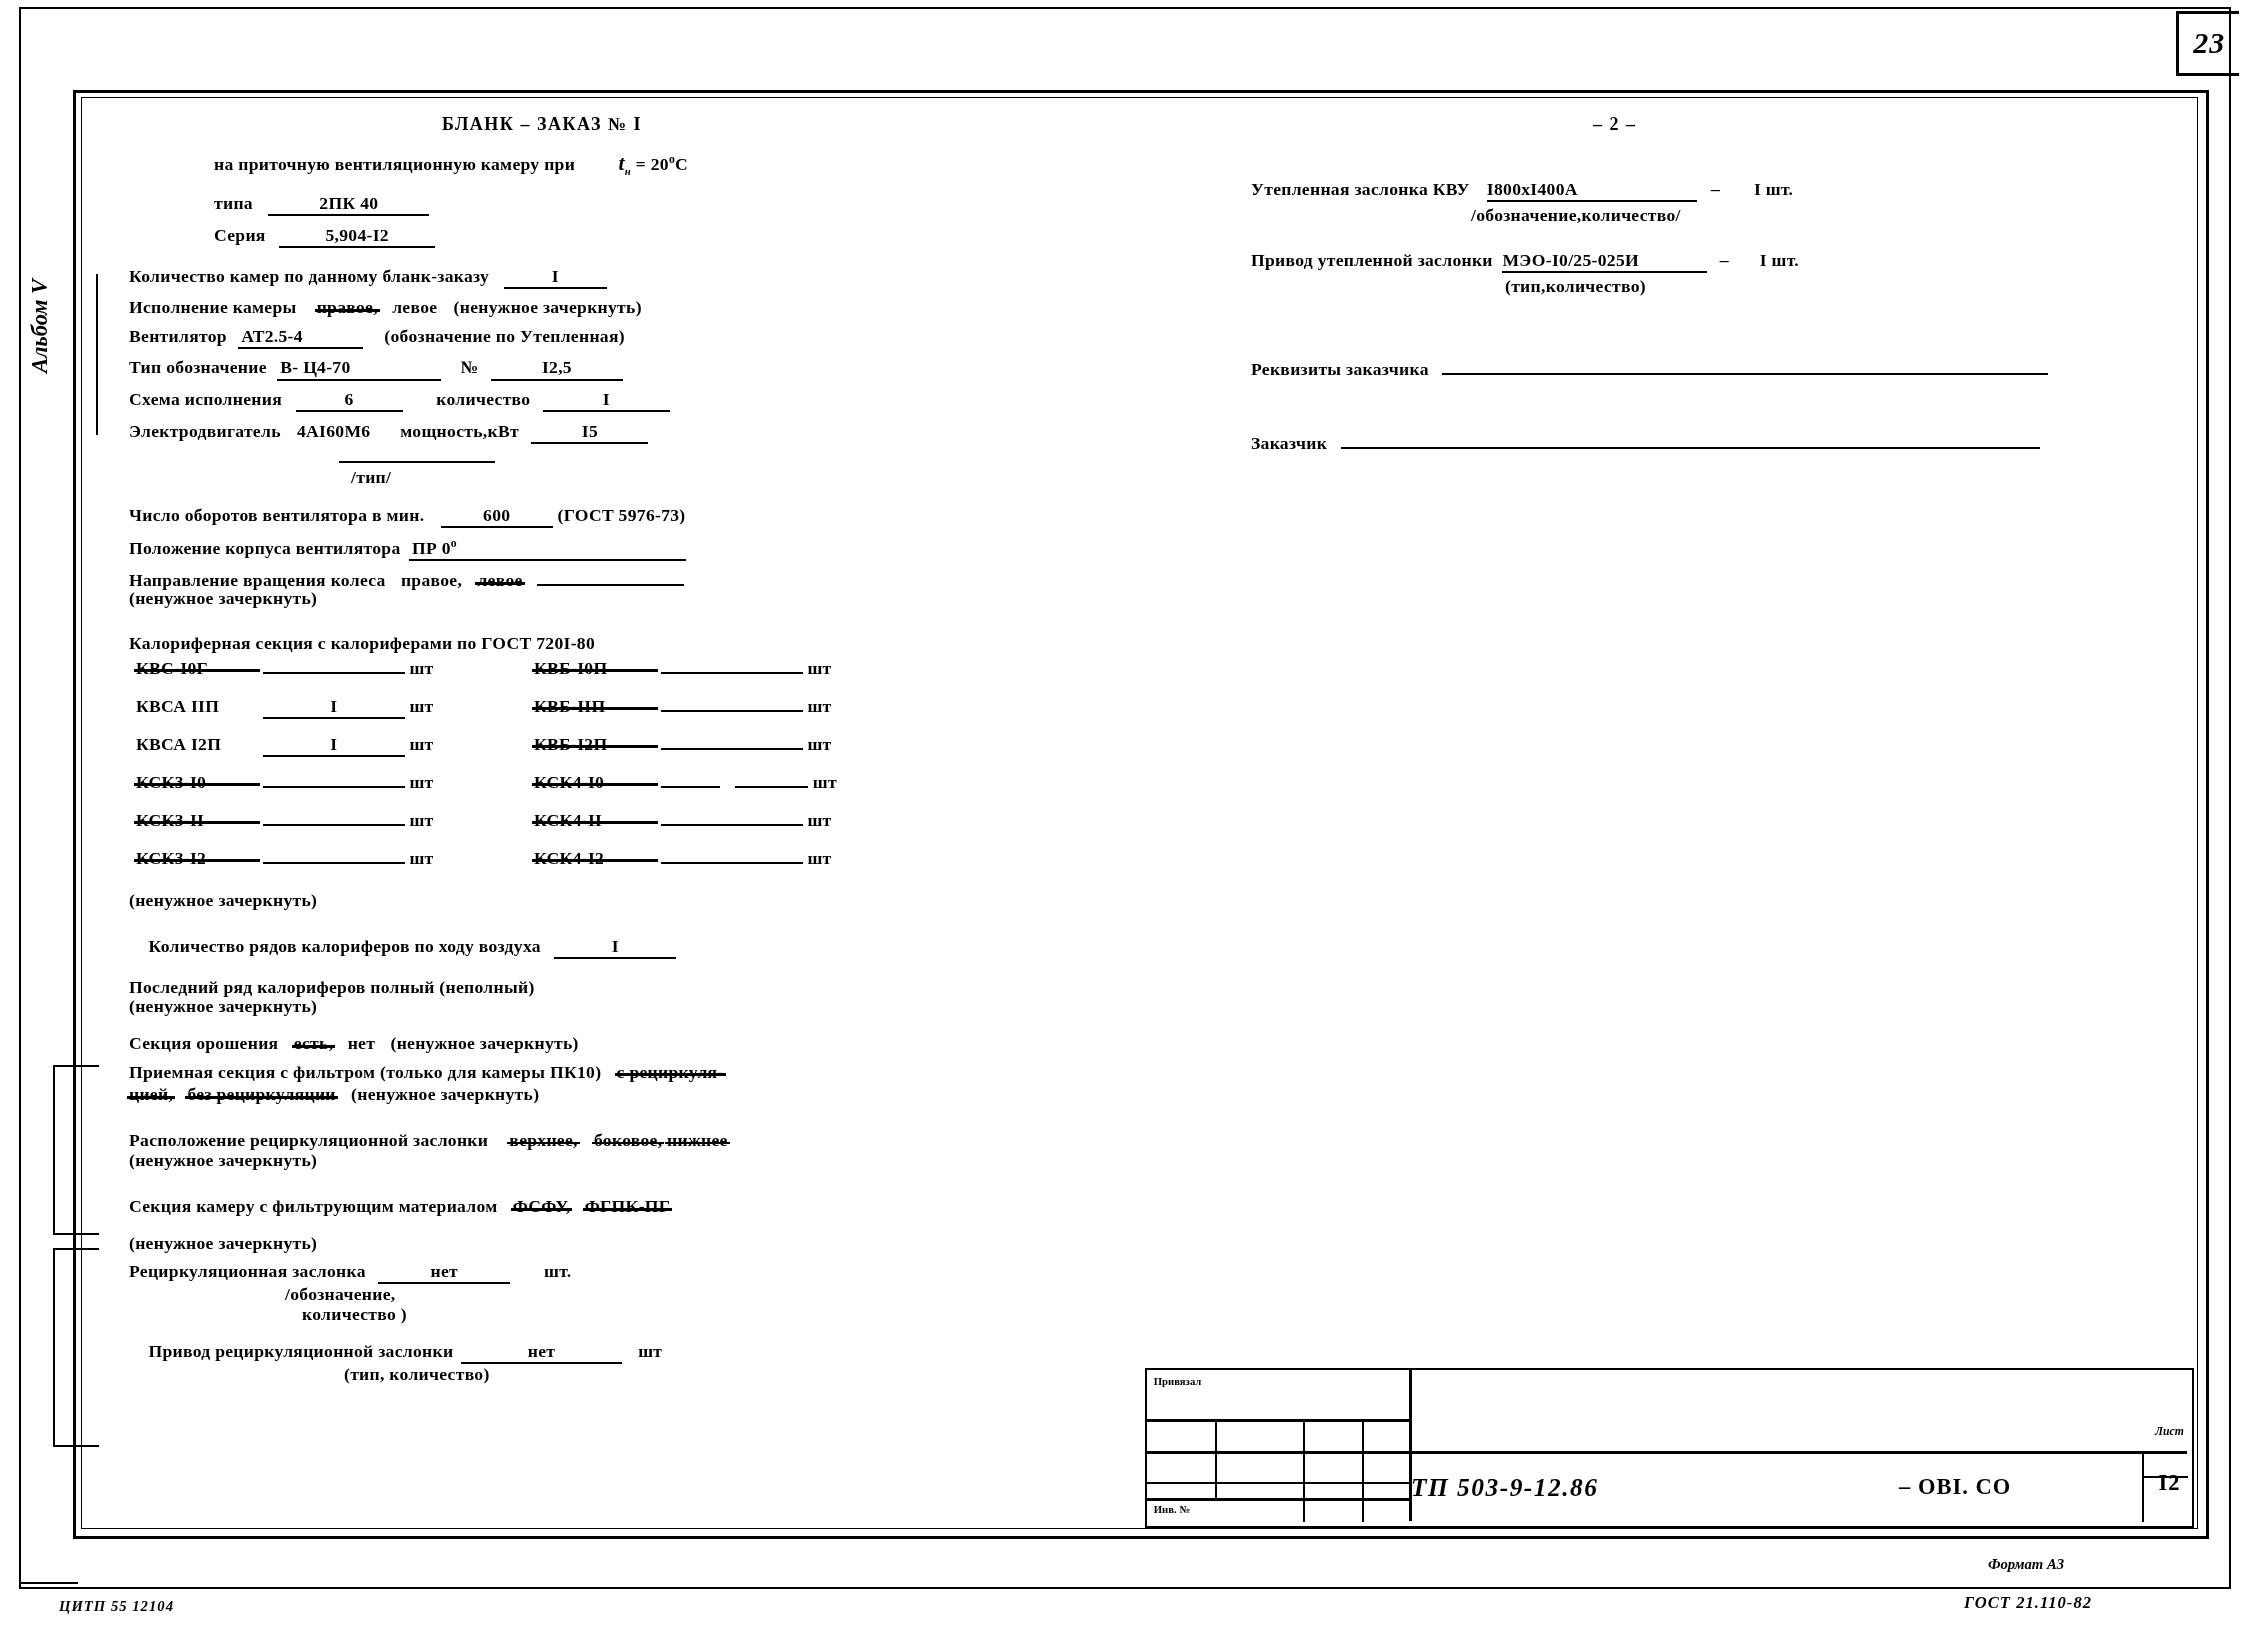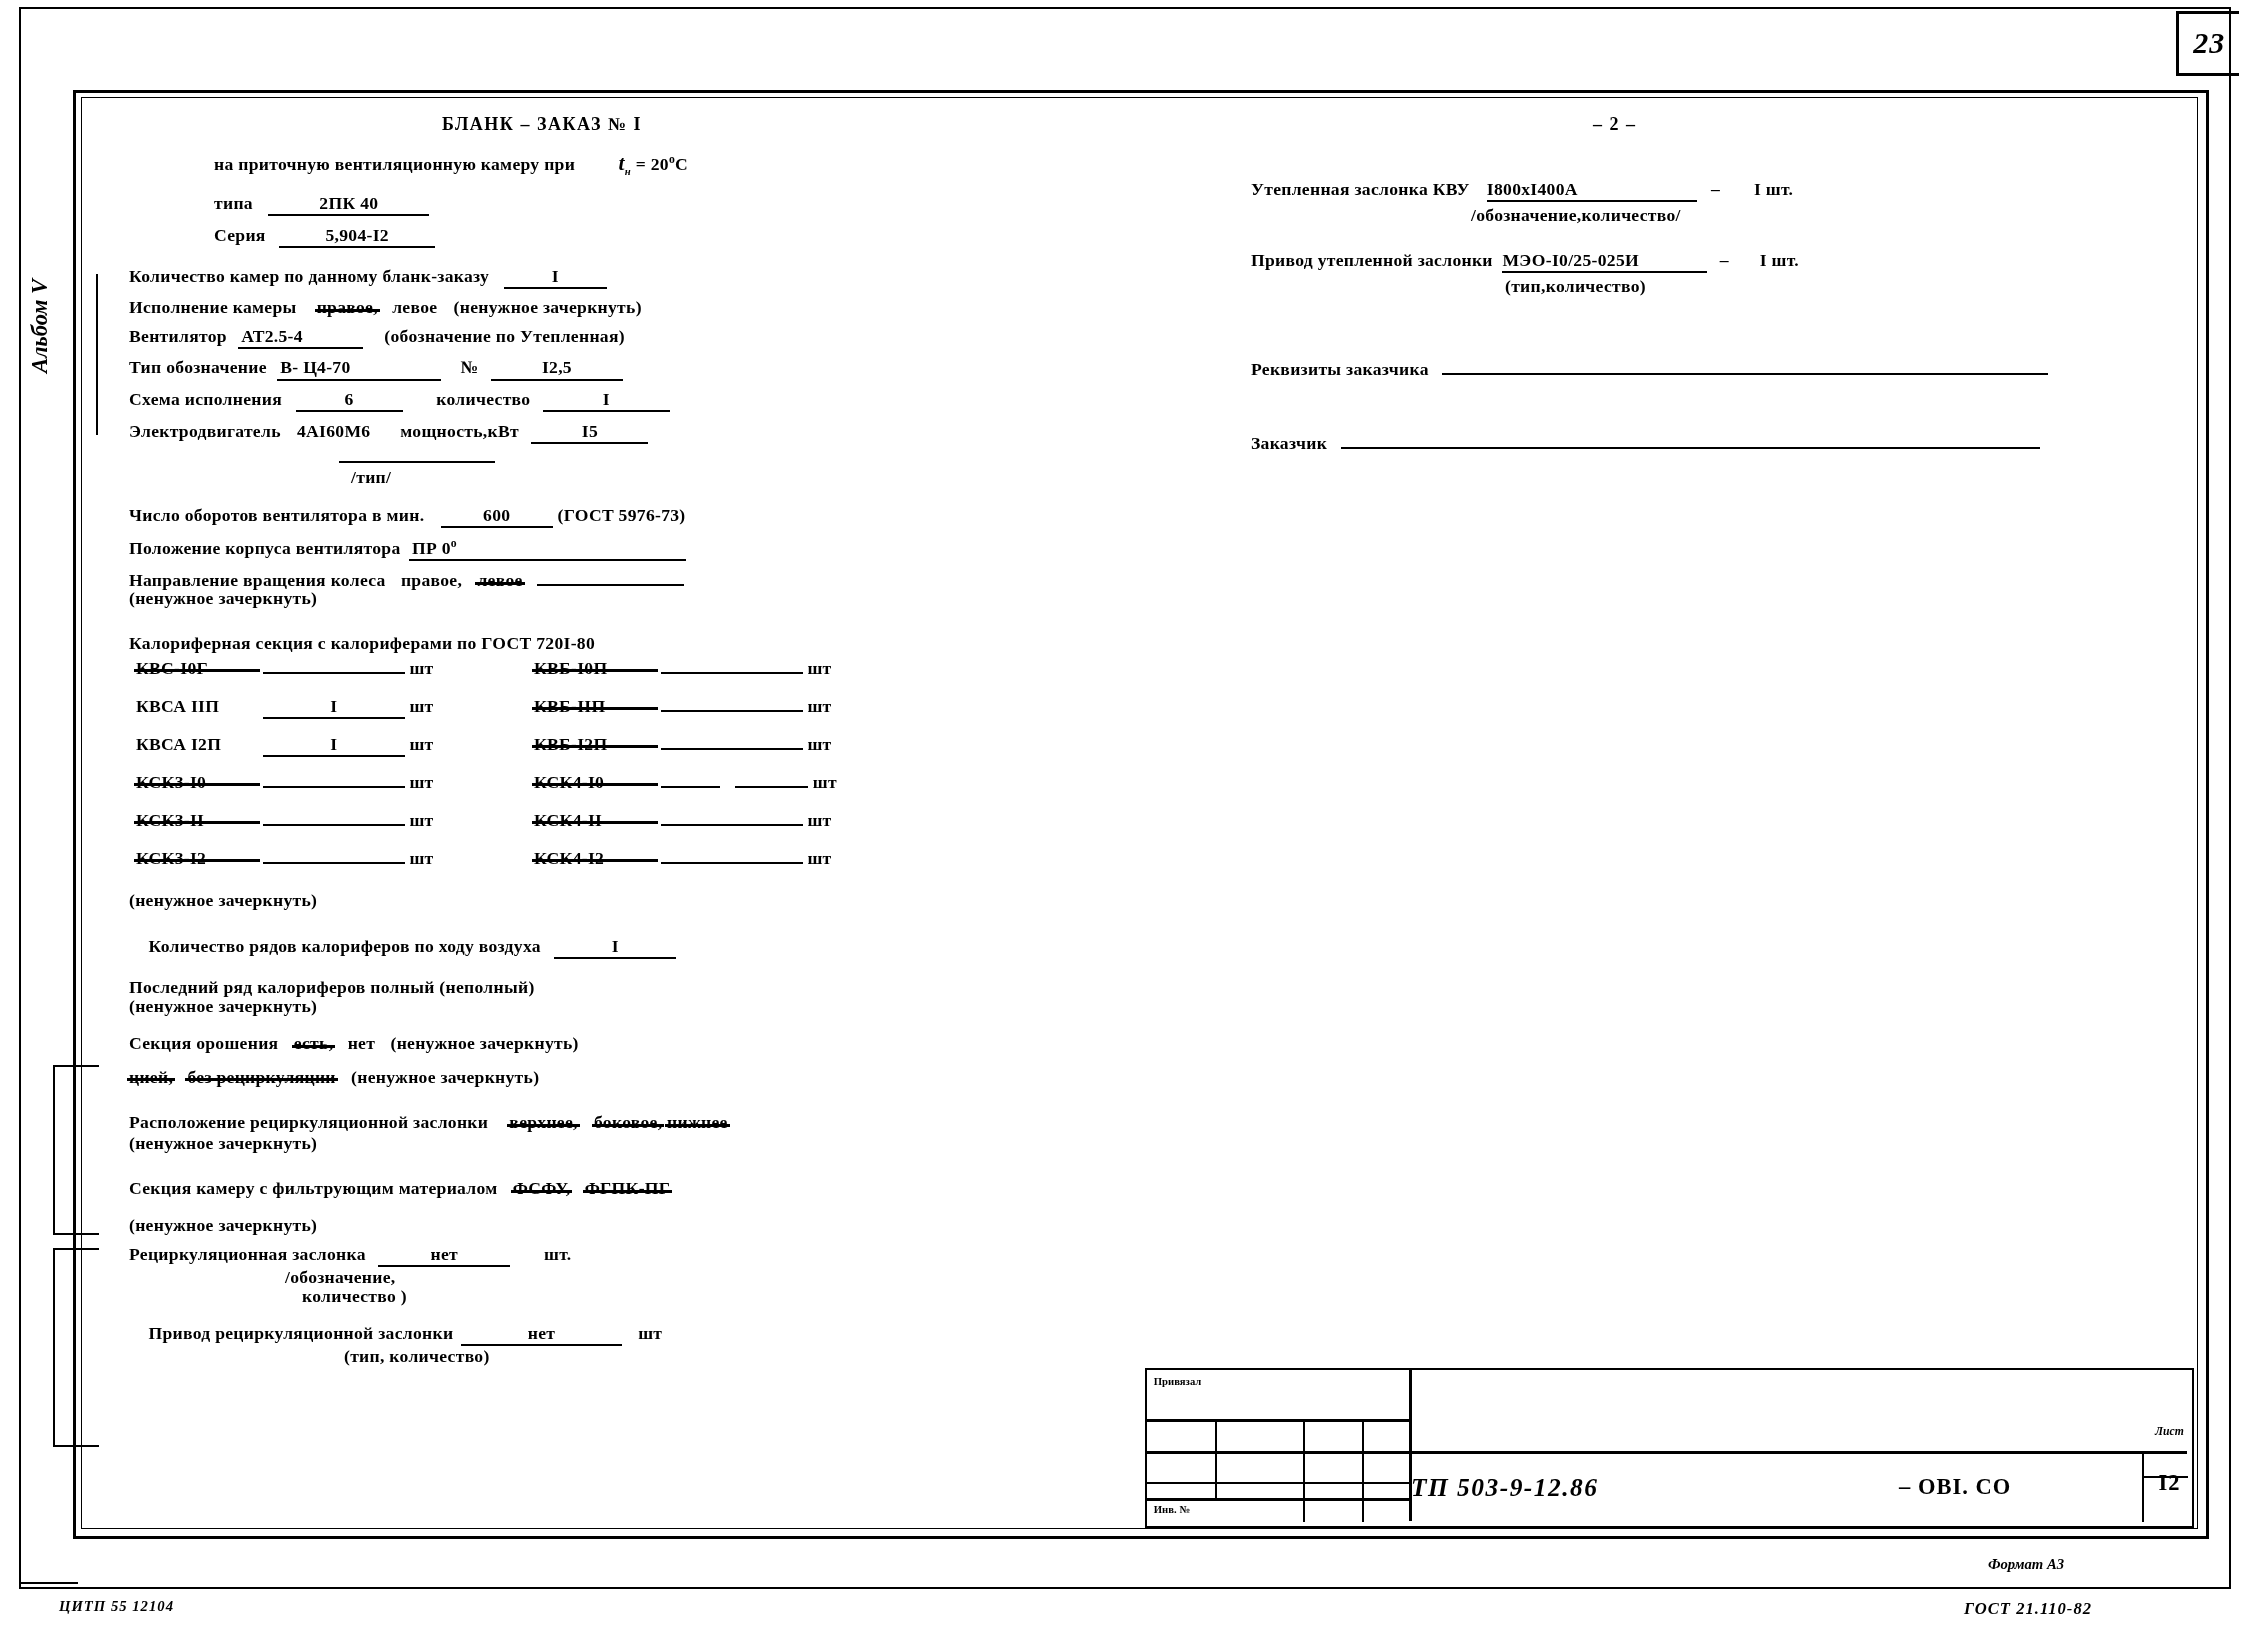--- a/index.html
+++ b/index.html
@@ -125,21 +125,21 @@
     display:flex;align-items:center;justify-content:center;
     font-size:22.5px;font-weight:700;letter-spacing:1px;
   }
   
   .fmt{
     position:absolute;left:1988px;top:1556px;
     font-size:14.7px;font-weight:700;font-style:italic;
   }
   .gost-bottom{
     position:absolute;left:1964px;top:1593px;
-    font-size:16.6px;font-weight:700;font-style:italic;letter-spacing:1px;margin-top:6px;
+    font-size:16.6px;font-weight:700;font-style:italic;letter-spacing:1px;
   }
   .citp{
     position:absolute;left:59px;top:1598px;
     font-size:14.7px;font-weight:700;font-style:italic;letter-spacing:1px;
   }
 </style>
 </head>
 <body>
 
 <div id="sheet">
@@ -373,20 +373,25 @@
         <span>Секция орошения</span>
         <span style="display:inline-block;width:5.9px;"></span>
         <span class="strike">есть,</span>
         <span style="display:inline-block;width:4.9px;"></span>
         <span>нет</span>
         <span style="display:inline-block;width:5.9px;"></span>
         <span>(ненужное зачеркнуть)</span>
       </div>
       <div class="gap-s"></div>
 
+      <div class="row">
+        <span>Приемная секция с фильтром (только для камеры ПК10)</span>
+        <span style="display:inline-block;width:5.9px;"></span>
+        <span class="strike">с рециркуля-</span>
+      </div>
       <div class="row" style="margin-top:4.9px;">
         <span class="strike">цией,</span>
         <span style="display:inline-block;width:4.9px;"></span>
         <span class="strike">без рециркуляции</span>
         <span style="display:inline-block;width:5.9px;"></span>
         <span>(ненужное зачеркнуть)</span>
       </div>
       <div class="gap-l"></div>
 
       <div class="row">

